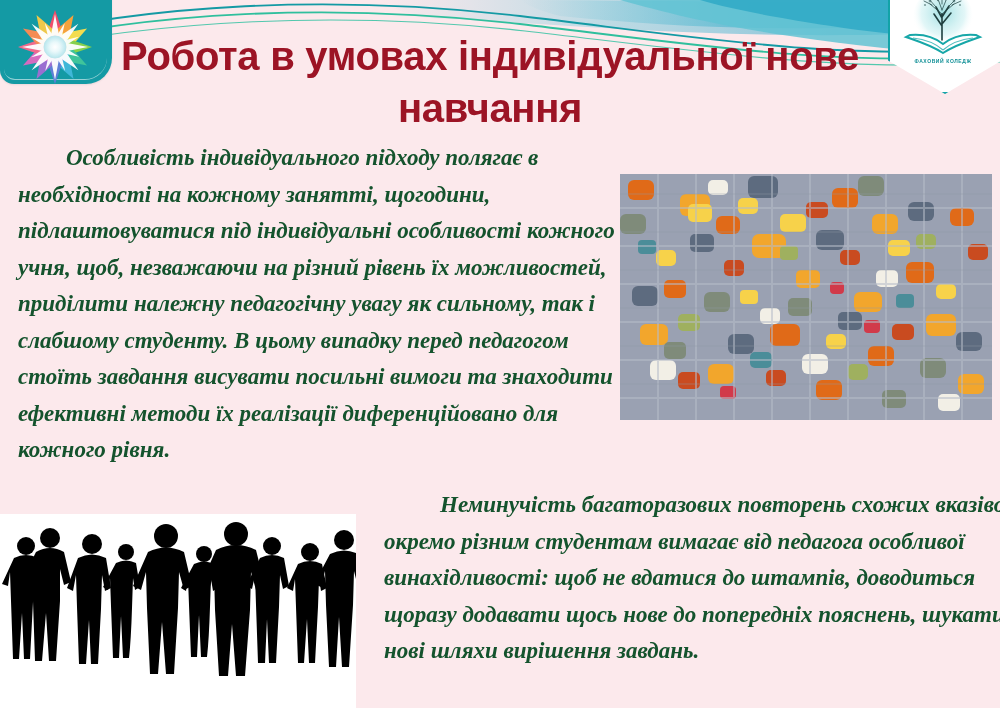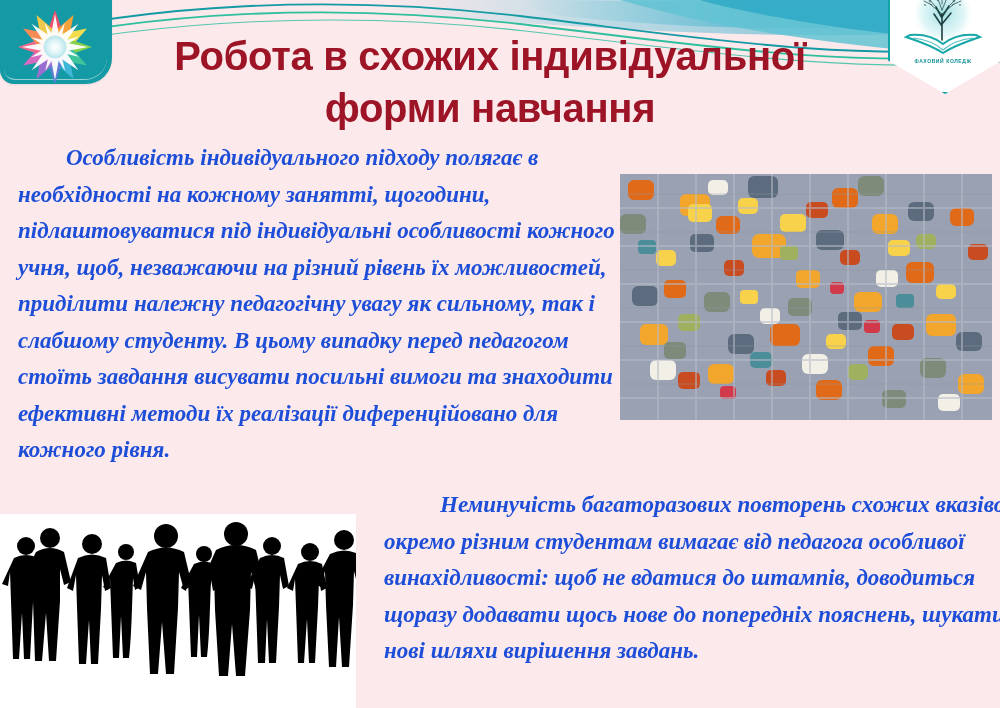--- a/index.html
+++ b/index.html
@@ -72,21 +72,21 @@
     font-family:"Liberation Sans", sans-serif;
     font-weight:700;font-size:40px;line-height:52px;
     color:#9c1425;letter-spacing:-0.3px;
   }
 
   
   .para{
     position:absolute;
     font-family:"Liberation Serif", serif;
     font-style:italic;font-weight:700;
-    color:#1d4ed8;
+    color:#14532d;
   }
   .para1{
     left:18px;top:140px;width:620px;
     font-size:23px;line-height:36.5px;
     text-indent:48px;text-align:left;
   }
   .para2{
     left:384px;top:487px;width:640px;
     font-size:23px;line-height:36.5px;
     text-indent:56px;text-align:left;
@@ -285,21 +285,21 @@
           <circle cx="64" cy="16" r="1"></circle>
         </g>
 
         <path d="M55,70 C45,62 32,60 22,61 L18,63 C26,66 41,70 55,79 C69,70 84,66 92,63 L88,61 C78,60 65,62 55,70 Z" fill="none" stroke="#17a7a8" stroke-width="2"></path>
         <path d="M55,76 C46,68 34,65 25,64 M55,76 C64,68 76,65 85,64" fill="none" stroke="#17a7a8" stroke-width="1.2" opacity=".75"></path>
       </svg>
     </div>
     <div class="cap">Фаховий коледж</div>
   </div>
 
-  <div class="title">Робота в схожих індивідуальної форми навчання</div>
+  <div class="title">Робота в умовах індивідуальної нове навчання</div>
 
   <div class="para para1">Особливість індивідуального підходу полягає в необхідності на кожному занятті, щогодини, підлаштовуватися  під  індивідуальні особливості кожного учня,  щоб,  незважаючи на різний рівень їх можливостей,  приділити належну педагогічну увагу як сильному, так  і слабшому студенту. В цьому випадку перед педагогом стоїть завдання висувати посильні вимоги та знаходити ефективні методи їх реалізації  диференційовано для  кожного рівня.</div>
 
   <div class="puzzle">
     <svg viewBox="0 0 372 246" preserveAspectRatio="none" aria-hidden="true">
       <rect width="372" height="246" fill="#9aa1b2"></rect>
       <g id="pz">
 
         <g fill="#e06a18">
             <rect x="8" y="6" width="26" height="20" rx="6"></rect>

